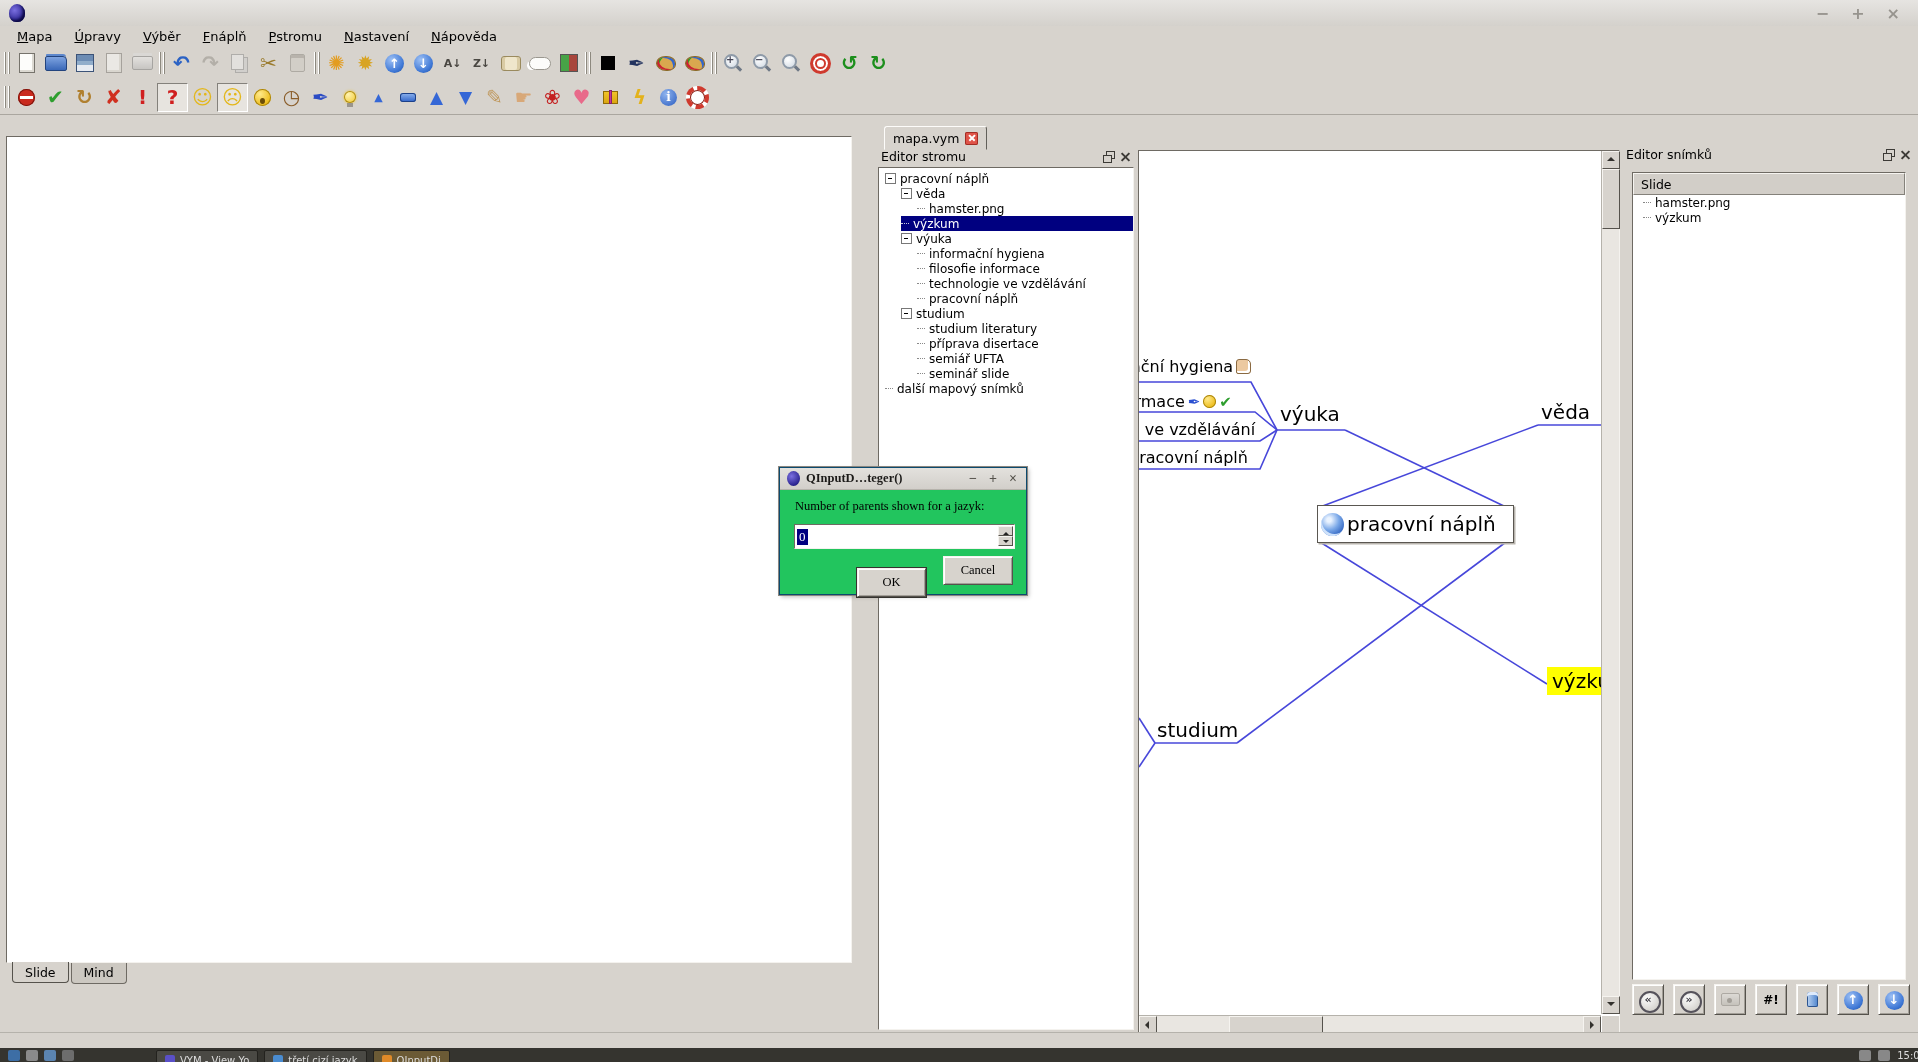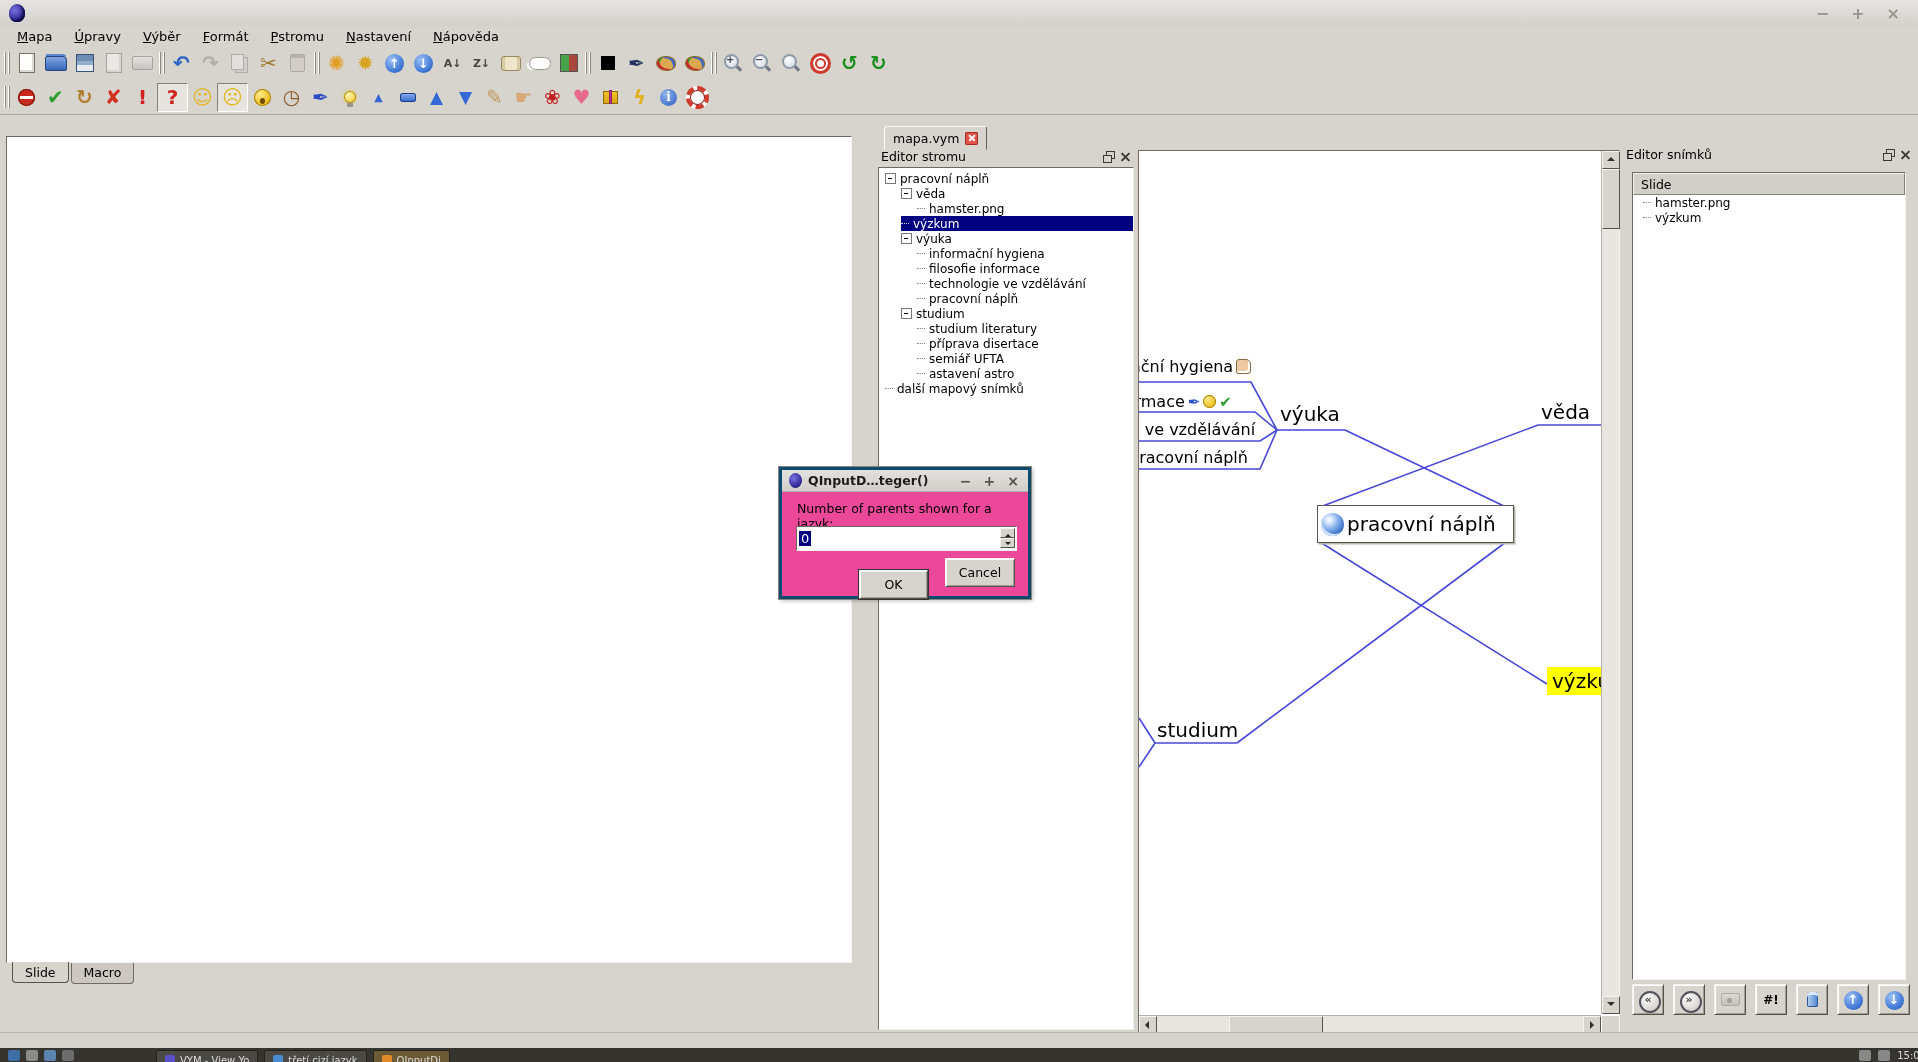--- a/index.html
+++ b/index.html
@@ -143,22 +143,22 @@
   #dock-right{position:absolute;left:1621px;top:146px;width:295px;height:886px;}
   #slide-box{position:absolute;left:11px;top:26px;width:272px;height:806px;}
   #slide-hdr{height:20px;background:#d2cec8;border:1px solid;border-color:#f6f4f0 #84817a #84817a #f6f4f0;
              font-size:12.5px;display:flex;align-items:center;padding-left:7px;}
   .srow{height:15px;display:flex;align-items:center;font-size:12px;padding-left:10px;}
   #slide-btns{position:absolute;left:11px;top:838px;display:flex;gap:9px;}
   .sbtn{width:30px;height:29px;background:#d7d3cd;border:1px solid;border-color:#f6f4f0 #55524c #55524c #f6f4f0;
         box-shadow:inset 1px 1px 0 #fff,inset -1px -1px 0 #a29e97;display:flex;align-items:center;justify-content:center;}
   .sbtn .ti{width:28px;height:26px;}
   
-  #dialog{position:absolute;left:779px;top:467px;width:246px;height:126px;background:#ec4899;
-          border:3px solid #0c4a6e;box-shadow:0 0 0 1px #8a867f,2px 2px 4px rgba(0,0,0,.25);z-index:50;}
+  #dialog{position:absolute;left:779px;top:467px;width:246px;height:126px;background:#22c55e;
+          border:1px solid #0c4a6e;box-shadow:0 0 0 1px #8a867f,2px 2px 4px rgba(0,0,0,.25);z-index:50;font-family:Liberation Serif, serif;}
   #dlg-title{height:21px;display:flex;align-items:center;border-bottom:1px solid #b5b2ab;background:linear-gradient(#e3e1dd,#d2cfca);}
   #dlg-title .brain-icon{width:13px;height:15px;margin:0 6px 0 7px;border-radius:50%;
           background:radial-gradient(circle at 35% 35%,#7a6fe0,#2b2490 70%,#14104f);}
   #dlg-title .dtl{font-weight:bold;font-size:12.5px;color:#1c1b19;}
   #dlg-title .dbx{margin-left:auto;display:flex;gap:12px;padding-right:9px;color:#55524c;font-size:14px;font-weight:bold;}
   #dlg-label{position:absolute;left:15px;top:31px;font-size:12.5px;}
   #dlg-spin{position:absolute;left:14px;top:56px;width:219px;height:23px;background:#fff;
             border:1px solid;border-color:#6e6a63 #f4f2ee #f4f2ee #6e6a63;display:flex;align-items:center;}
   #dlg-spin .selval{background:#000080;color:#fff;font-size:13px;padding:0 2px;margin-left:2px;}
   #dlg-spin .spinners{position:absolute;right:1px;top:1px;width:15px;height:20px;display:flex;flex-direction:column;}
@@ -192,21 +192,21 @@
       <span>+</span>
       <span>×</span>
     </span>
   </div>
 
   <div id="menubar">
 
   <span class="mitem"><u>M</u><span class="mrest">apa</span></span>
       <span class="mitem"><u>Ú</u><span class="mrest">pravy</span></span>
       <span class="mitem"><u>V</u><span class="mrest">ýběr</span></span>
-      <span class="mitem"><u>F</u><span class="mrest">ormát</span></span>
+      <span class="mitem"><u>F</u><span class="mrest">náplň</span></span>
       <span class="mitem"><u>P</u><span class="mrest">stromu</span></span>
       <span class="mitem"><u>N</u><span class="mrest">astavení</span></span>
       <span class="mitem"><u>N</u><span class="mrest">ápověda</span></span>
     </div>
 
   <div id="toolbar1" class="tbar">
 
   <span class="ti handle">
         <span class="glyph"></span>
       </span>
@@ -387,21 +387,21 @@
       <span class="ti i-lifebuoy">
         <span class="glyph"></span>
       </span>
     </div>
 
   <div id="dock-left">
     <div id="script-white" class="wbox"></div>
     <div id="script-tabs">
 
     <span class="stab active">Slide</span>
-        <span class="stab">Macro</span>
+        <span class="stab">Mind</span>
       </div>
   </div>
 
   <div id="maptab">
     <span>mapa.vym</span>
     <span class="tab-close"></span>
   </div>
 
   <div id="dock-tree">
     <div class="dock-head">
@@ -488,21 +488,21 @@
 
           <div class="trow" style="margin-left: 38px;">
 
             <span class="dash"></span>
             <span class="tlabel">semiář UFTA</span>
           </div>
 
           <div class="trow" style="margin-left: 38px;">
 
             <span class="dash"></span>
-            <span class="tlabel">astavení astro</span>
+            <span class="tlabel">seminář slide</span>
           </div>
 
           <div class="trow" style="margin-left: 6px;">
 
             <span class="dash"></span>
             <span class="tlabel">další mapový snímků</span>
           </div>
         </div>
     </div>
   </div>

